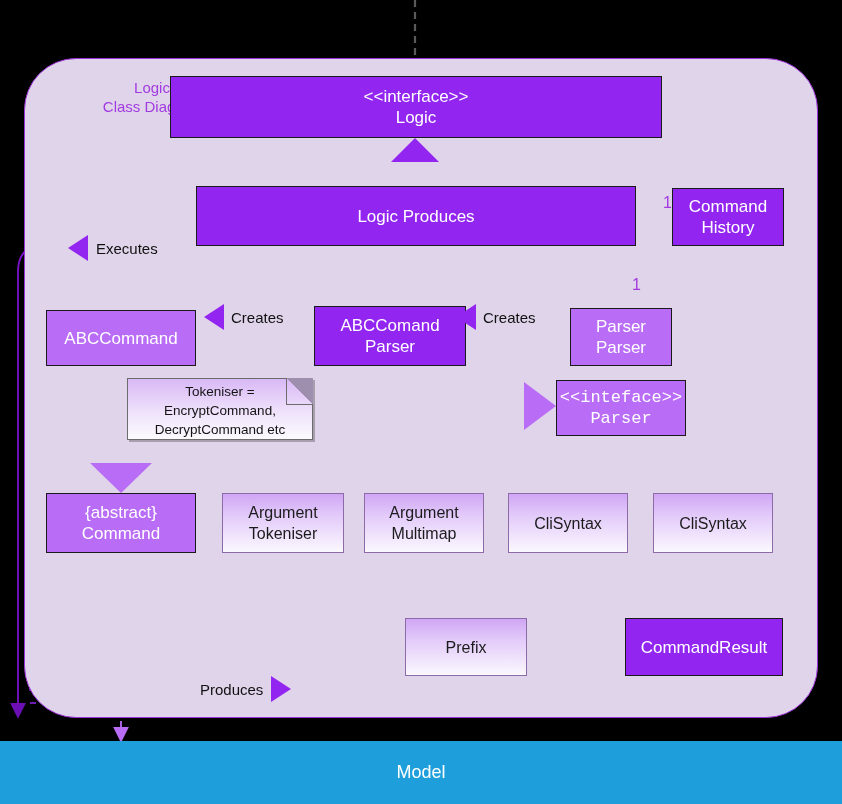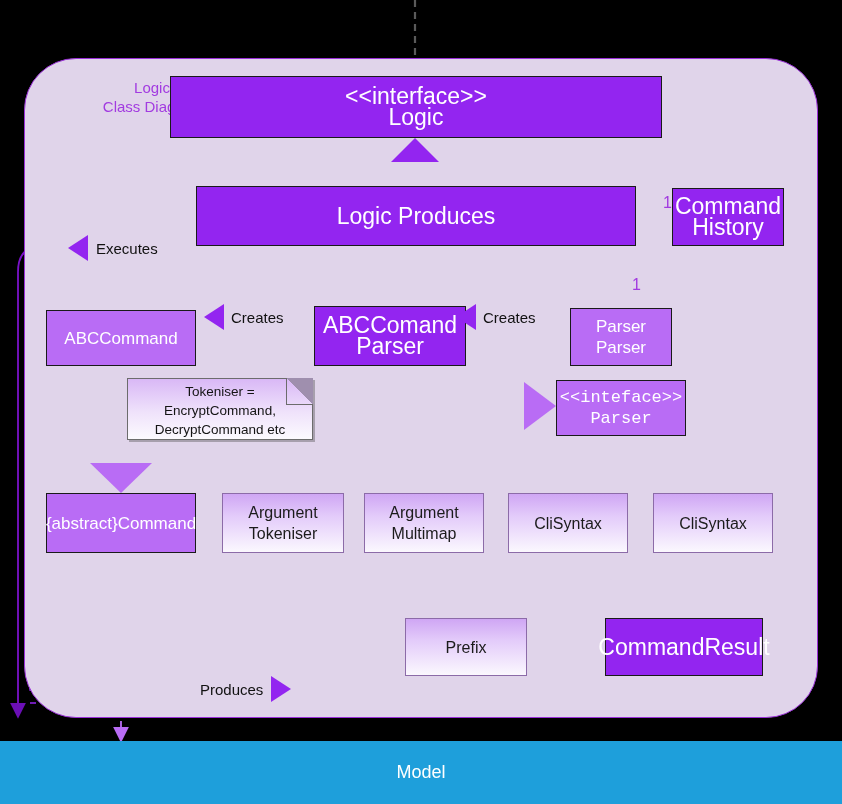--- a/index.html
+++ b/index.html
@@ -18,21 +18,21 @@
     left:52px;top:78px;width:200px;
     color:#A23BE0;font-size:15px;line-height:19px;text-align:center;
   }
 
   
   .box{
     box-sizing:border-box;display:flex;align-items:center;justify-content:center;
     text-align:center;line-height:21px;
   }
   .solid{
-    background:#9325F0;color:#fff;border:1.6px solid #1a1a1a;font-size:23px;
+    background:#9325F0;color:#fff;border:1.6px solid #1a1a1a;font-size:17px;
   }
   .grad{
     background:linear-gradient(180deg,#CFA6F4 0%,#E3CBFA 38%,#FBF8FE 100%);
     color:#1b1b1b;border:1.2px solid #8C6BA8;font-size:16px;
   }
   .lilac{
     background:#B96CF5;color:#fff;border:1.6px solid #1a1a1a;font-size:17px;
   }
 
   
@@ -226,21 +226,21 @@
     <div class="fold"></div>
     <div>Tokeniser =</div>
     <div>EncryptCommand,</div>
     <div>DecryptCommand etc</div>
   </div>
 
   <div class="abs" style="left:90px;top:463px;">
       <div class="tri-down"></div>
     </div>
 
-  <div class="abs box lilac" style="left:46px;top:493px;width:150px;height:60px;flex-direction:row;">
+  <div class="abs box lilac" style="left:46px;top:493px;width:150px;height:60px;flex-direction:column;">
     <div>{abstract}</div>
     <div>Command</div>
   </div>
 
   <div class="abs box grad" style="left:222px;top:493px;width:122px;height:60px;flex-direction:column;">
     <div>Argument</div>
     <div>Tokeniser</div>
   </div>
 
   <div class="abs box grad" style="left:364px;top:493px;width:120px;height:60px;flex-direction:column;">
@@ -253,21 +253,21 @@
   </div>
 
   <div class="abs box grad" style="left:653px;top:493px;width:120px;height:60px;">
     <span>CliSyntax</span>
   </div>
 
   <div class="abs box grad" style="left:362px;top:618px;width:122px;height:58px;margin-left:43px;">
     <span>Prefix</span>
   </div>
 
-  <div class="abs box solid" style="left:605px;top:618px;width:158px;height:58px;">
+  <div class="abs box solid" style="left:625px;top:618px;width:158px;height:58px;">
     <span>CommandResult</span>
   </div>
 
   <div class="abs" style="left:200px;top:676px;display:flex;align-items:center;gap:8px;">
     <span class="edge-label">Produces</span>
     <div class="tri-right"></div>
   </div>
 
   <div id="model-bar" class="abs">
     <span>Model</span>

